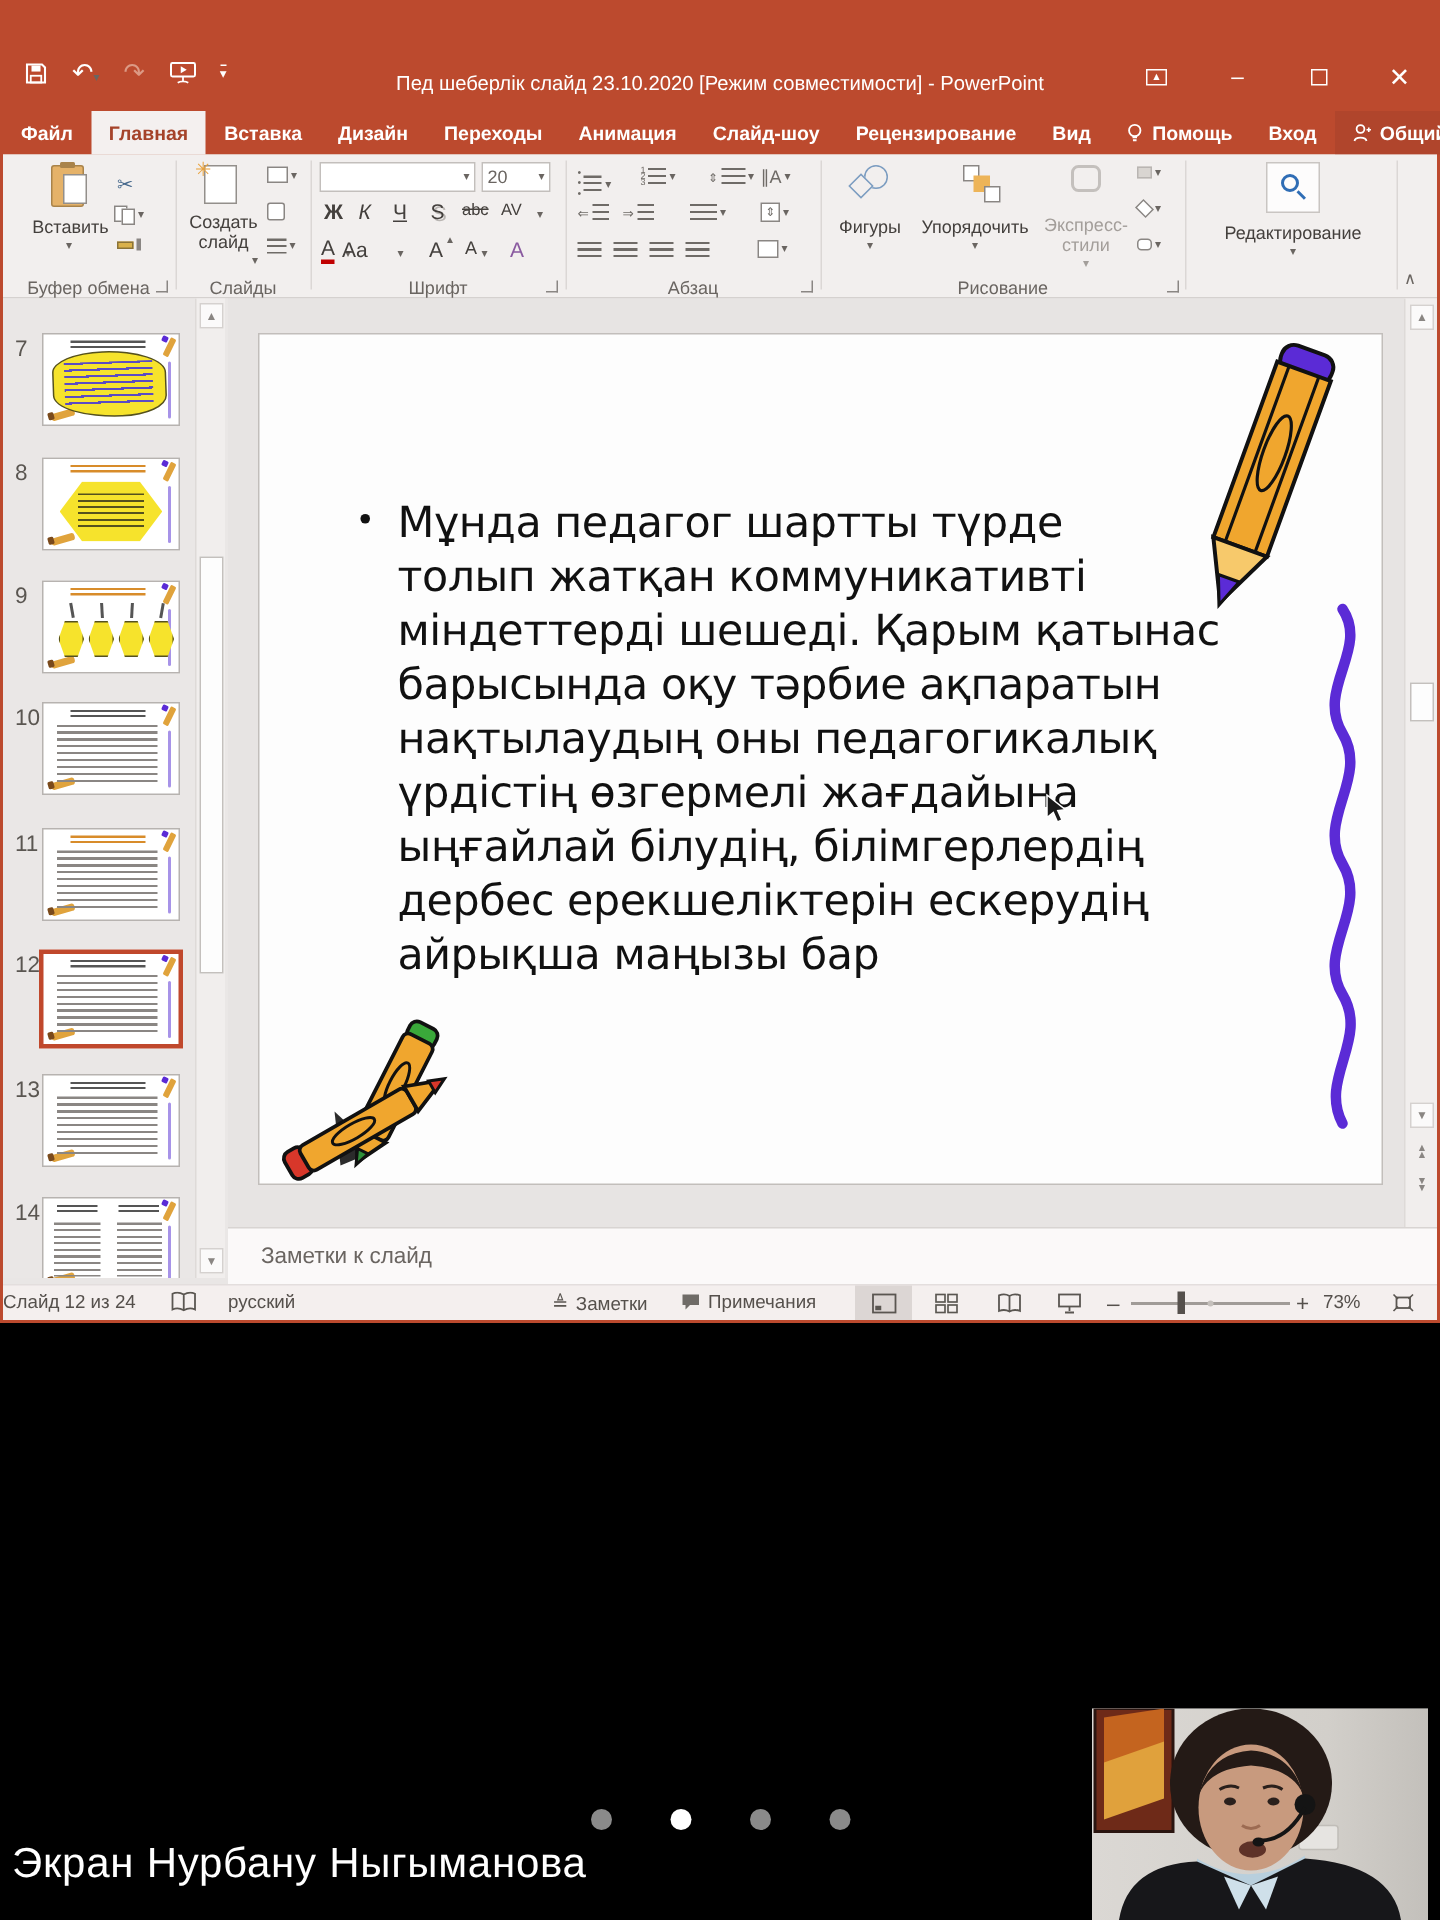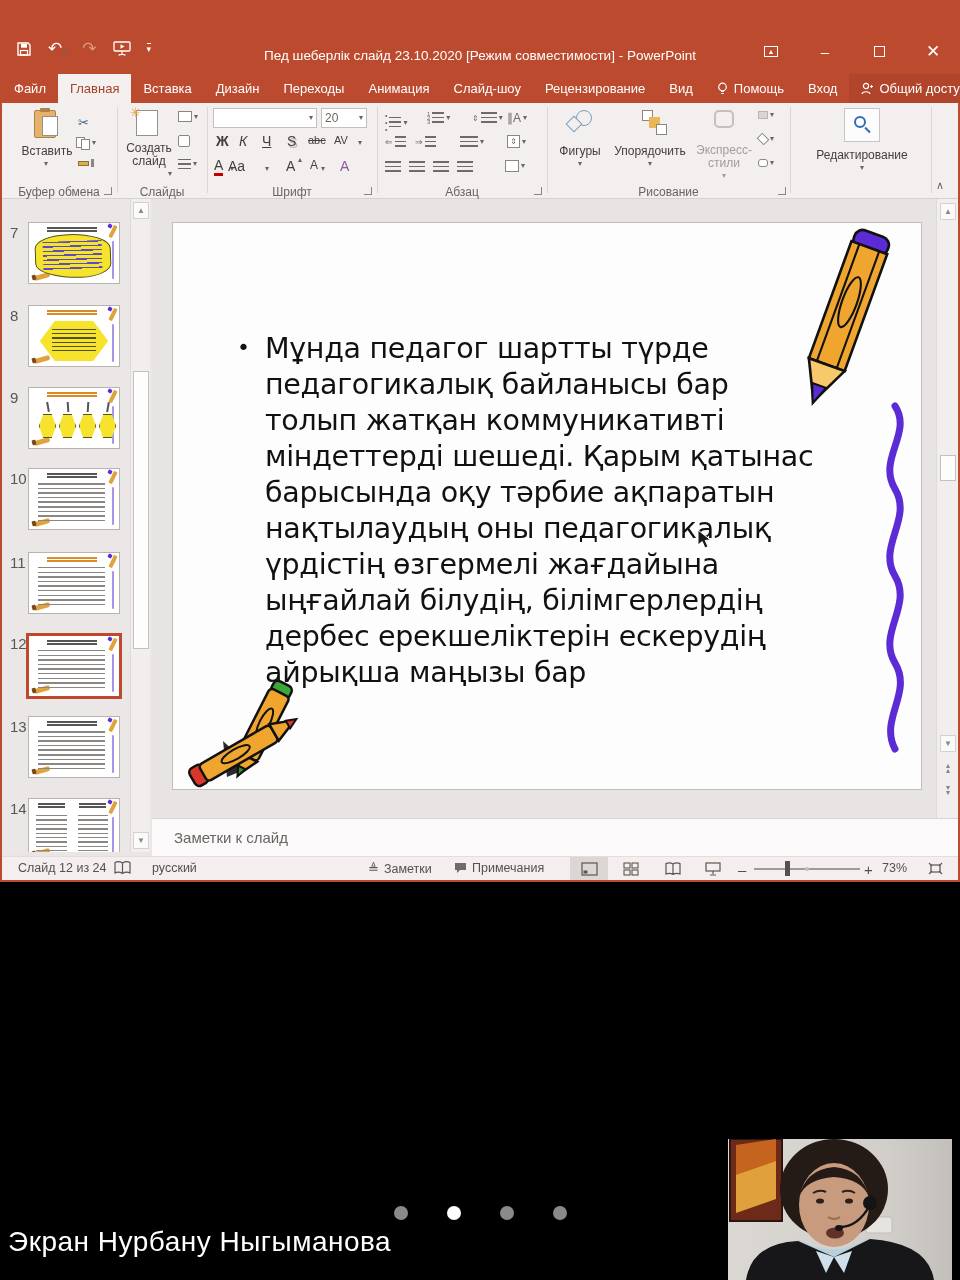--- a/index.html
+++ b/index.html
@@ -15,21 +15,21 @@
   .qat-ic { color:#fff; font-size:17px; line-height:1; cursor:default; }
   .qat-ic.dim { color:#dc9a85; }
   #win-title { position:absolute; left:0; right:0; top:48px; text-align:center; font-size:13.5px; color:#fff; }
   #winctl { position:absolute; right:10px; top:38px; display:flex; gap:24px; align-items:center; }
   .wbtn { width:30px; height:26px; display:flex; align-items:center; justify-content:center; color:#fff; font-size:15px; }
   .maxbox { width:11px; height:11px; border:1.5px solid #fff; }
   .ribopt { width:14px; height:11px; border:1.5px solid #fff; position:relative; font-size:7px; text-align:center; line-height:9px; }
 
   
   #tabrow { position:absolute; left:0; top:74px; width:100%; height:29px; background:#bc4a2e; display:flex; align-items:stretch; font-size:13px; }
-  .tab { color:#fff; padding:0 12px; display:flex; align-items:center; gap:6px; white-space:nowrap; }
+  .tab { color:#fff; padding:0 12px; display:flex; align-items:center; gap:6px; white-space:nowrap;font-weight:bold; }
   .tab.active { background:#f4f0ef; color:#a5432a; }
   #tabs-right { margin-left:auto; display:flex; }
   .tab.share { background:#b0452c; }
 
   
   #ribbon { position:absolute; left:0; top:103px; width:100%; height:96px; background:#f2efee; border-bottom:1px solid #d5d1cf; font-size:12px; color:#44403d; }
   .vsep { position:absolute; top:4px; height:86px; width:1px; background:#dbd7d5; }
   .glabel { position:absolute; top:82px; font-size:12px; color:#6a6561; text-align:center; }
   .launcher { position:absolute; top:84px; width:8px; height:8px; border-right:1px solid #8a8683; border-bottom:1px solid #8a8683; }
   .bigbtn { position:absolute; text-align:center; color:#44403d; }
@@ -493,21 +493,20 @@
         <span class="sthumb" style="left:2px;top:172px;height:278px;"></span>
         <span class="sbtn" style="left:2px;top:633px;">
             <span>▼</span>
           </span>
       </div>
 
       <div id="canvas">
         <div id="slide-bullet">•</div>
         <div id="slide-body">
           <div>Мұнда педагог шартты түрде</div>
-          <div>педагогикалық байланысы бар</div>
           <div>толып жатқан коммуникативті</div>
           <div>міндеттерді шешеді. Қарым қатынас</div>
           <div>барысында оқу тәрбие ақпаратын</div>
           <div>нақтылаудың оны педагогикалық</div>
           <div>үрдістің өзгермелі жағдайына</div>
           <div>ыңғайлай білудің, білімгерлердің</div>
           <div>дербес ерекшеліктерін ескерудің</div>
           <div>айрықша маңызы бар</div>
         </div>
 
@@ -572,21 +571,21 @@
             <span>▼</span>
           </span>
       </div>
 
       <div id="notesbar">
         <span id="notes-ph">Заметки к слайд</span>
       </div>
     </div>
 
     <div id="statusbar">
-      <span class="sb" style="left:16px;">Слайд 12 из 24</span>
+      <span class="sb" style="left:0;">Слайд 12 из 24</span>
       <span class="sb" style="left:112px;">
         <svg width="17" height="14" viewBox="0 0 17 14">
             <path d="M8.5 2 C6 .5 3 .5 1 1.5 V12 C3 11 6 11 8.5 12.5 C11 11 14 11 16 12 V1.5 C14 .5 11 .5 8.5 2 Z M8.5 2 V12.5" fill="none" stroke="#5a5651" stroke-width="1.2"></path>
           </svg>
       </span>
       <span class="sb" style="left:150px;">русский</span>
       <span class="sb" style="left:366px;">
           <span style="font-size:13px;color:#5a5651;">≜</span>
           <span>Заметки</span>
         </span>

